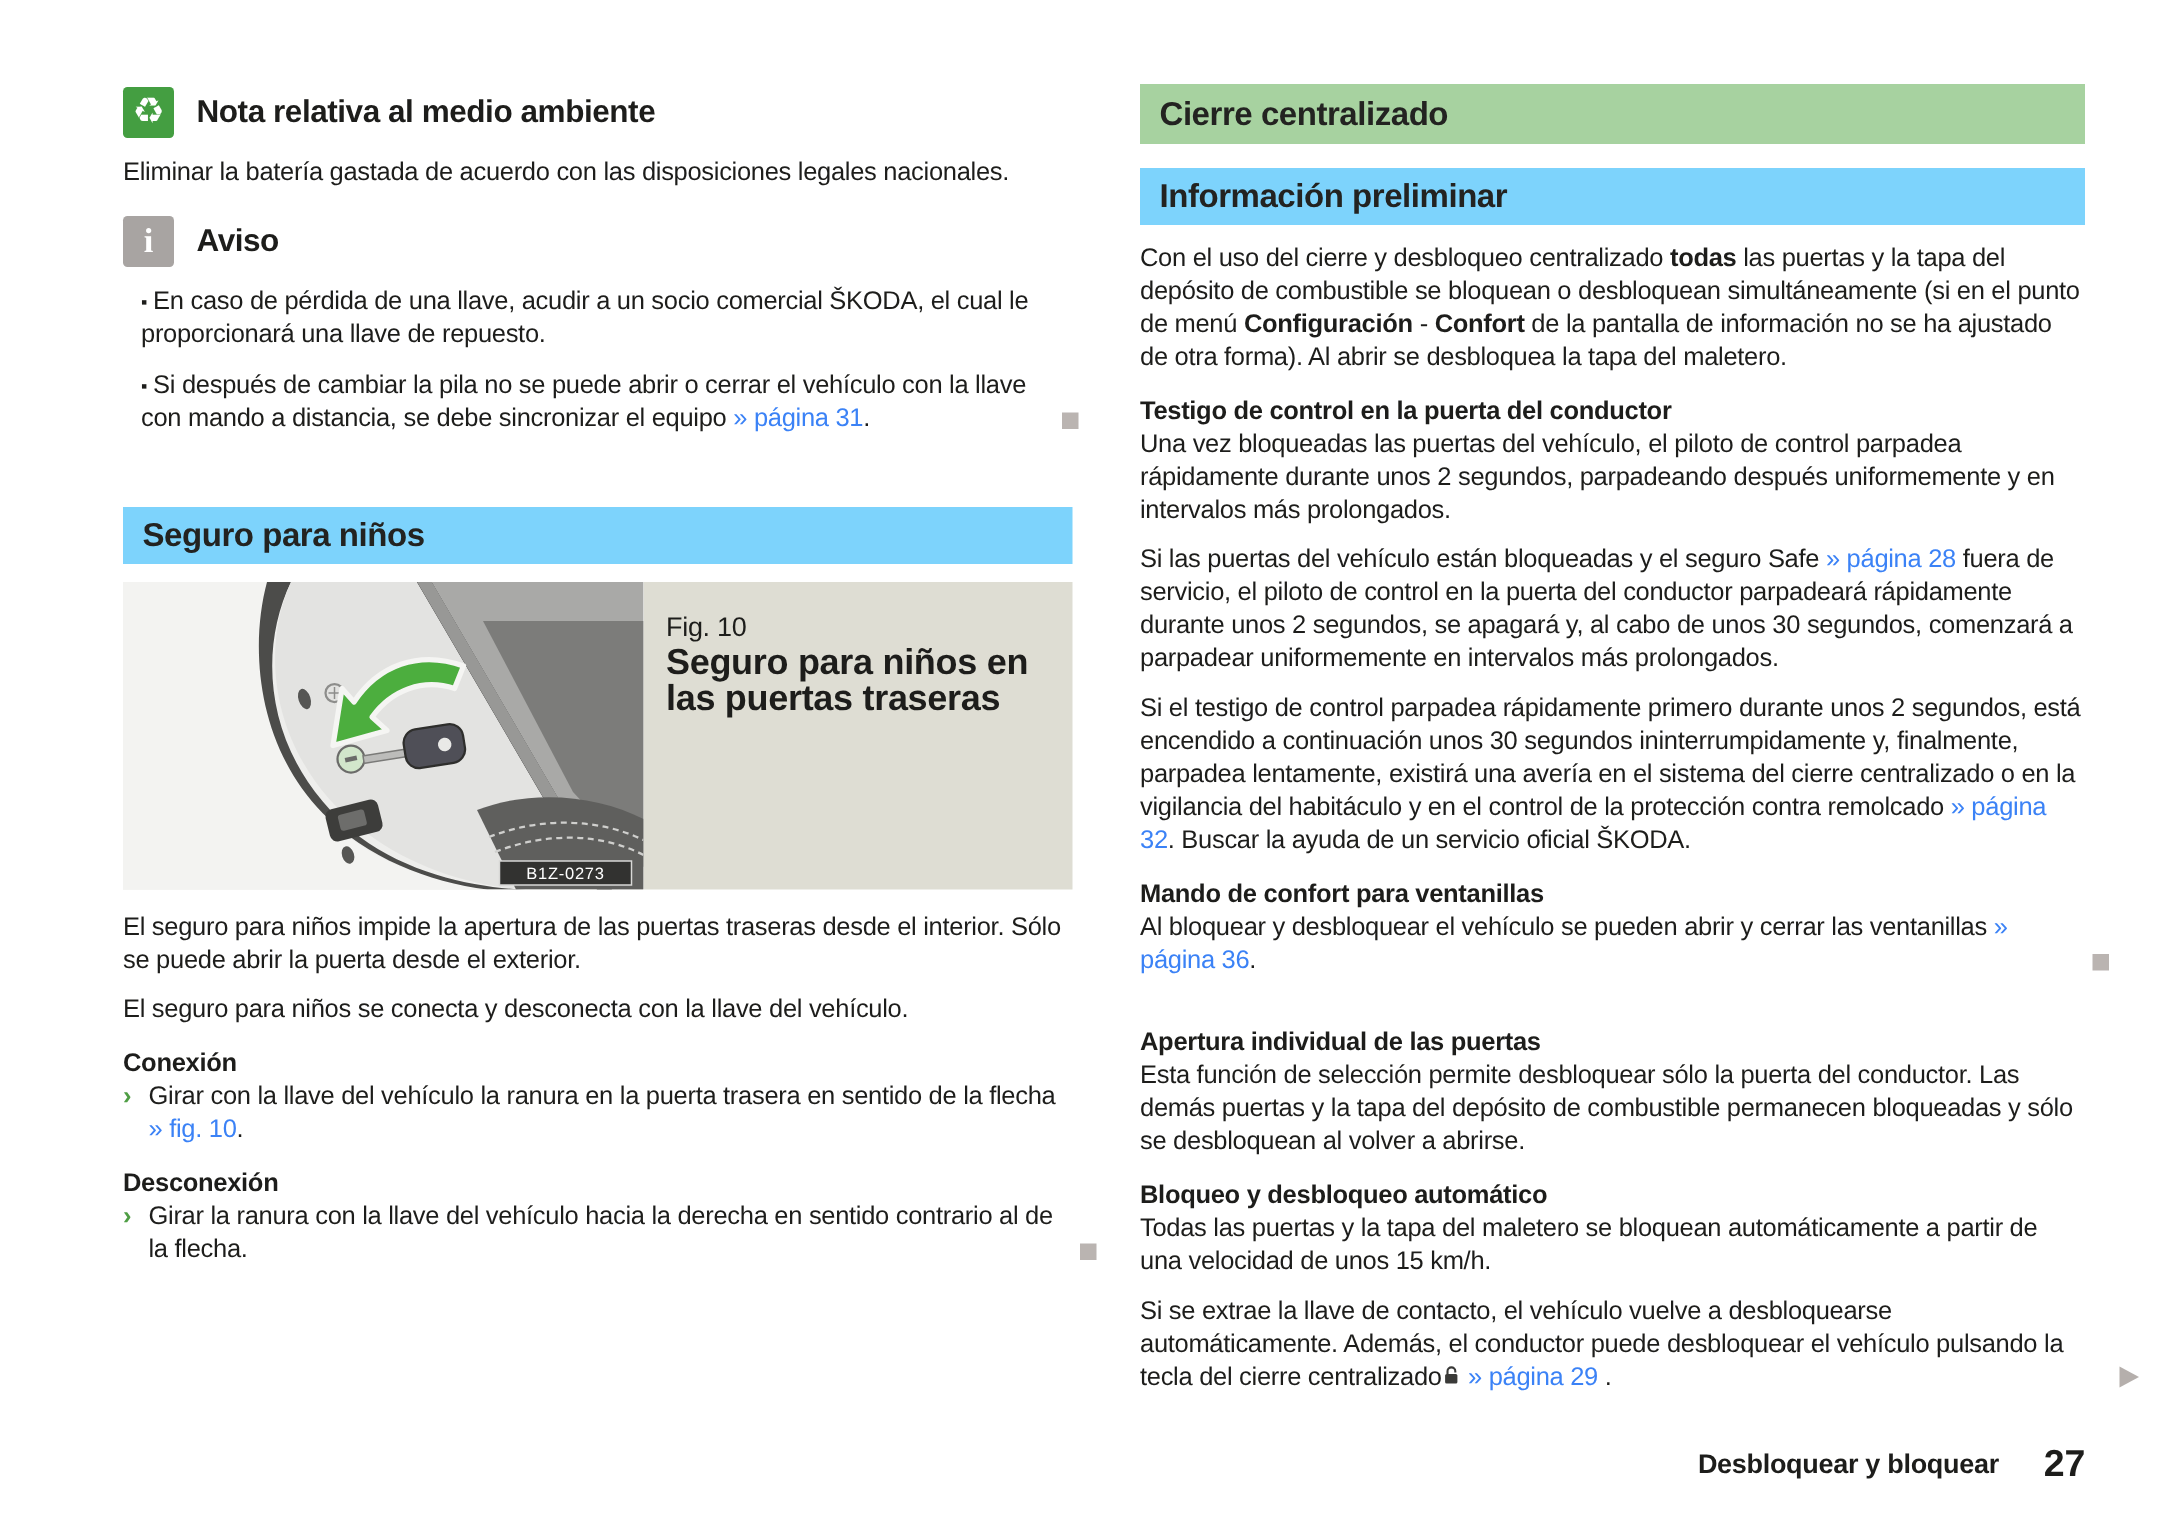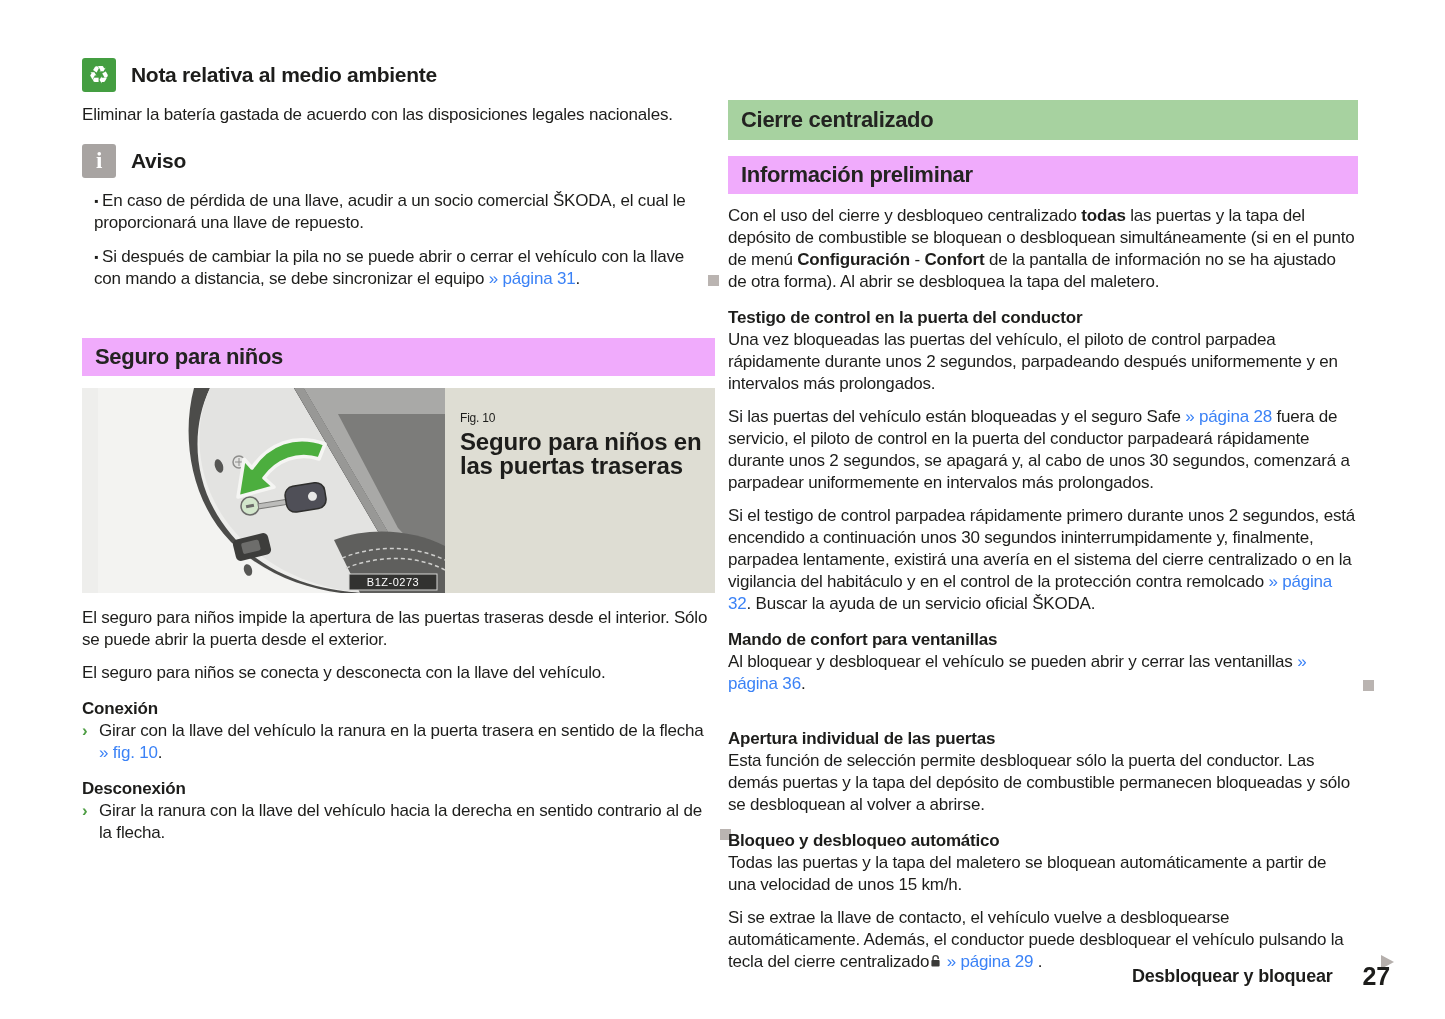--- a/index.html
+++ b/index.html
@@ -3,46 +3,46 @@
 <meta charset="utf-8">
 <style>
   html,body{margin:0;padding:0;background:#ffffff;}
   .page{
     position:relative;width:1445px;height:1019px;background:#ffffff;overflow:hidden;
     font-family:"Liberation Sans","DejaVu Sans",sans-serif;color:#1d1d1b;
     font-size:17px;line-height:22px;letter-spacing:-0.2px;
   }
   .col{position:absolute;top:56px;}
   .col-left{left:82px;width:633px;}
-  .col-right{left:728px;width:630px;margin-top:44px;}
+  .col-right{left:760px;width:630px;}
 
   
   .note-head{display:flex;align-items:center;gap:15px;margin:2px 0 12px 0;}
   .note-head .badge{width:34px;height:34px;flex:0 0 34px;display:flex;align-items:center;justify-content:center;
     color:#ffffff;font-weight:bold;border-radius:3px;}
   .badge-green{background:#449e41;font-size:24px;line-height:1;}
   .badge-gray{background:#a8a4a2;font-size:23px;font-family:"Liberation Serif",serif;}
   .note-title{font-size:21px;font-weight:bold;letter-spacing:-0.3px;text-align:center;}
 
   p{margin:0 0 11px 0;}
   .rel{position:relative;}
   .bullet-item{margin:12px;}
   .sq-bullet{font-size:12px;margin-right:4px;vertical-align:1px;}
 
   
   .bar{height:38px;line-height:38px;padding-left:13px;font-size:22px;font-weight:bold;
        letter-spacing:-0.3px;color:#232321;box-sizing:border-box;}
   .bar-green{background:#a7d2a0;height:40px;line-height:40px;}
-  .bar-gray{background:#f0abfc;}
+  .bar-gray{background:#7dd3fc;}
 
   
   .figure{display:flex;margin:12px 0 14px 0;}
-  .fig-img{width:347px;height:205px;flex:0 0 347px;background:#eeeeec;position:relative;padding-left:16px;}
+  .fig-img{width:347px;height:205px;flex:0 0 347px;background:#eeeeec;position:relative;}
   .fig-cap{flex:1;background:#deddd3;padding:18px 10px 0 15px;box-sizing:border-box;}
-  .fig-cap .figlab{font-size:12px;line-height:24px;}
+  .fig-cap .figlab{font-size:18px;line-height:24px;}
   .fig-cap .figtxt{font-size:24px;line-height:24px;font-weight:bold;}
 
   .h3{font-weight:bold;margin:14px 0 0 0;}
   .arrow-item{display:flex;gap:6px;margin:0;}
   .arrow-item .chev{color:#4f9e45;font-weight:bold;flex:0 0 11px;}
 
   .seg-b{font-weight:bold;}
   .seg-link{color:#3b82f6;cursor:pointer;}
 
   .end-sq{position:absolute;right:-16px;bottom:4px;width:11px;height:11px;background:#bab4b1;}

